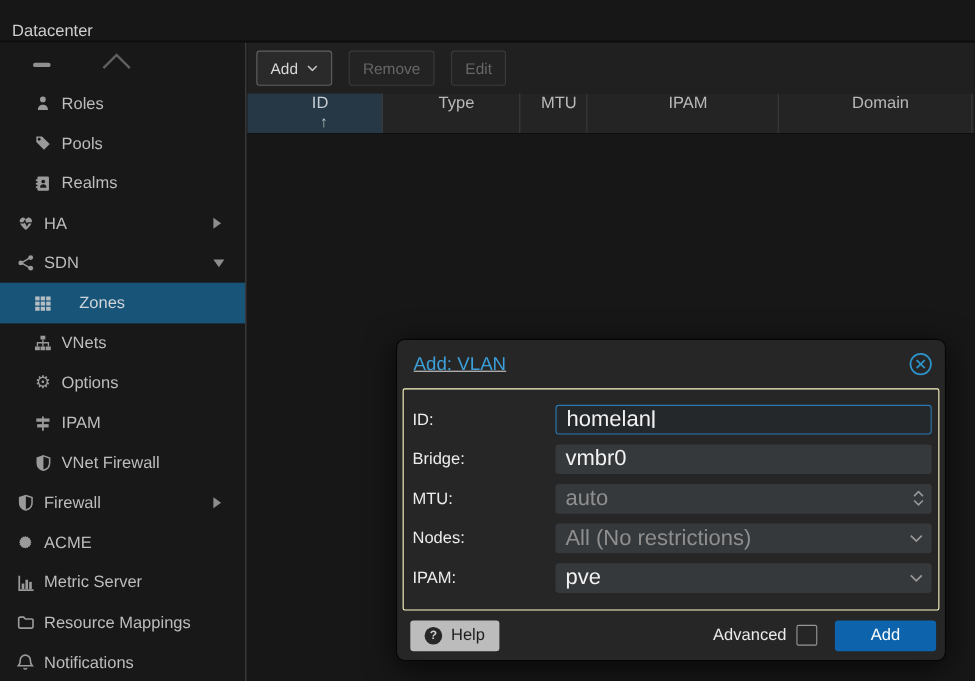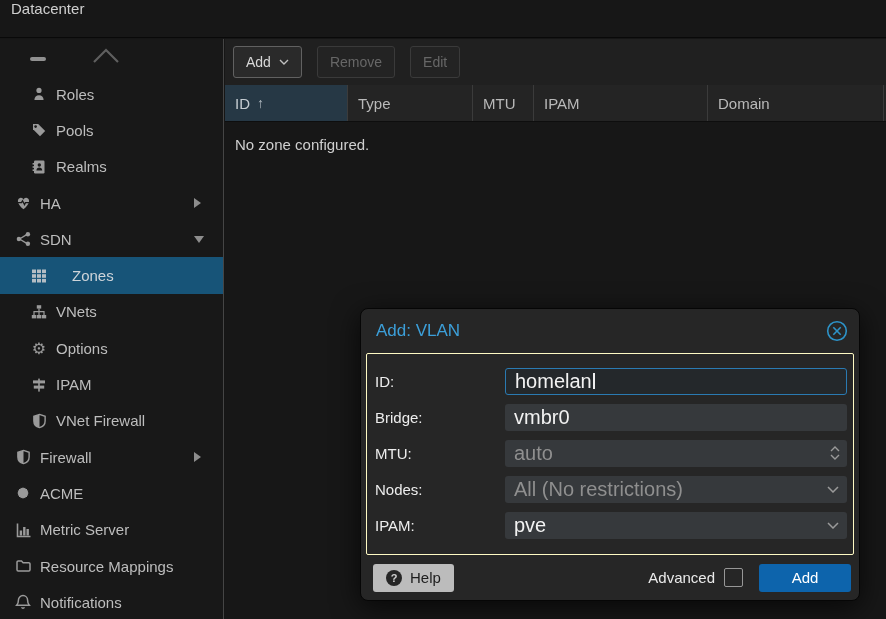--- a/index.html
+++ b/index.html
@@ -2,21 +2,21 @@
 <html><head>
 <meta charset="utf-8">
 <style>
   html,body{margin:0;padding:0;}
   body{width:886px;height:619px;position:relative;overflow:hidden;background:#161616;
        font-family:"Liberation Sans",sans-serif;color:#ccc;}
   svg{display:block}
 
   
   .topbar{position:absolute;left:0;top:0;width:886px;height:38px;background:#171717;
-          border-bottom:1px solid #090909;display:flex;align-items:flex-start;
+          border-bottom:1px solid #090909;display:flex;align-items:flex-end;
           padding-left:11px;box-sizing:border-box;font-size:15px;color:#cfcfcf;}
 
   
   .sidebar{position:absolute;left:0;top:39px;width:224px;bottom:0;background:#181818;
            border-right:1px solid #454545;box-sizing:border-box;overflow:hidden;}
   .nav-item{height:36.3px;display:flex;align-items:center;position:relative;
             font-size:15px;color:#bdbdbd;cursor:pointer;box-sizing:border-box;}
   .nav-item.lvl1{padding-left:14px}
   .nav-item.lvl2{padding-left:30px}
   .nav-item.selected{background:#175478;color:#ced4d9;gap:16px;}
@@ -32,28 +32,28 @@
 
   
   .content{position:absolute;left:225px;top:39px;right:0;bottom:0;background:#171717;}
   .toolbar{height:46px;display:flex;align-items:center;padding-left:8px;background:#202020;box-sizing:border-box;}
   .btn-tool{height:30px;padding:0 12px;margin-right:15px;background:#2a2a2a;border:1px solid #616161;
             border-radius:3px;color:#d8d8d8;font-size:14px;display:flex;align-items:center;cursor:pointer;}
   .btn-tool .dd{margin-left:8px;}
   .btn-tool.disabled{border-color:#3a3a3a;color:#676767;background:#232323;}
   .grid-header{height:37px;display:flex;background:#242424;border-bottom:1px solid #0e0e0e;
                font-size:15px;color:#b9b9b9;box-sizing:border-box;}
-  .col{display:flex;align-items:center;padding-left:10px;border-right:1px solid #3b3b3b;box-sizing:border-box;height:100%;}
+  .col{display:flex;align-items:center;padding-left:10px;border-right:1px solid #3b3b3b;box-sizing:border-box;height:100%;flex-direction:column;}
   .col.sorted{background:#263845;color:#c6cdd3;}
   .sort-arrow{margin-left:7px;color:#b4bdc4;font-size:14px;}
   .empty-text{padding:14px 10px;font-size:15px;color:#cfcfcf;}
 
   
   .modal{position:absolute;left:360px;top:308px;width:500px;height:293px;background:#262626;
-         border:1px solid #060606;border-radius:8px;box-shadow:0 6px 28px rgba(0,0,0,.7);box-sizing:border-box;}
+         border:1px solid #060606;border-radius:8px;box-shadow:0 6px 28px rgba(0,0,0,.7);box-sizing:border-box;text-decoration:underline;}
   .modal-header{height:44px;display:flex;align-items:center;padding:0 11px 0 15px;box-sizing:border-box;}
   .modal-title{color:#3c9fd9;font-size:17px;}
   .close-btn{margin-left:auto;cursor:pointer;}
   .modal-body{position:absolute;left:5px;right:5px;top:44px;bottom:45px;border:1px solid #fef9c3;
               border-radius:2px;padding:9px 6px 0 8px;box-sizing:border-box;background:#262626;}
   .field-row{display:flex;align-items:center;height:36px;}
   .field-label{width:130px;font-size:15px;color:#ededed;}
   .control{flex:1;height:27px;background:#36393c;border-radius:3px;display:flex;align-items:center;
            padding:0 9px;font-size:20px;color:#f2f2f2;position:relative;box-sizing:border-box;cursor:text;}
   .control.focused{background:#24282b;border:1px solid #2a7ab2;}
@@ -295,21 +295,20 @@
       <span>MTU</span>
     </div>
     <div class="col" style="width:174px">
       <span>IPAM</span>
     </div>
     <div class="col" style="width:176px">
       <span>Domain</span>
     </div>
   </div>
 
-  <div class="empty-text">No zone configured.</div>
 </div>
 
 <div class="modal">
 
   <div class="modal-header">
     <span class="modal-title">Add: VLAN</span>
     <span class="close-btn">
       <svg width="22" height="22" viewBox="0 0 22 22">
           <circle cx="11" cy="11" r="9.3" fill="none" stroke="#2d93c8" stroke-width="1.6"></circle>
           <line x1="7.3" y1="7.3" x2="14.7" y2="14.7" stroke="#2d93c8" stroke-width="1.6"></line>

